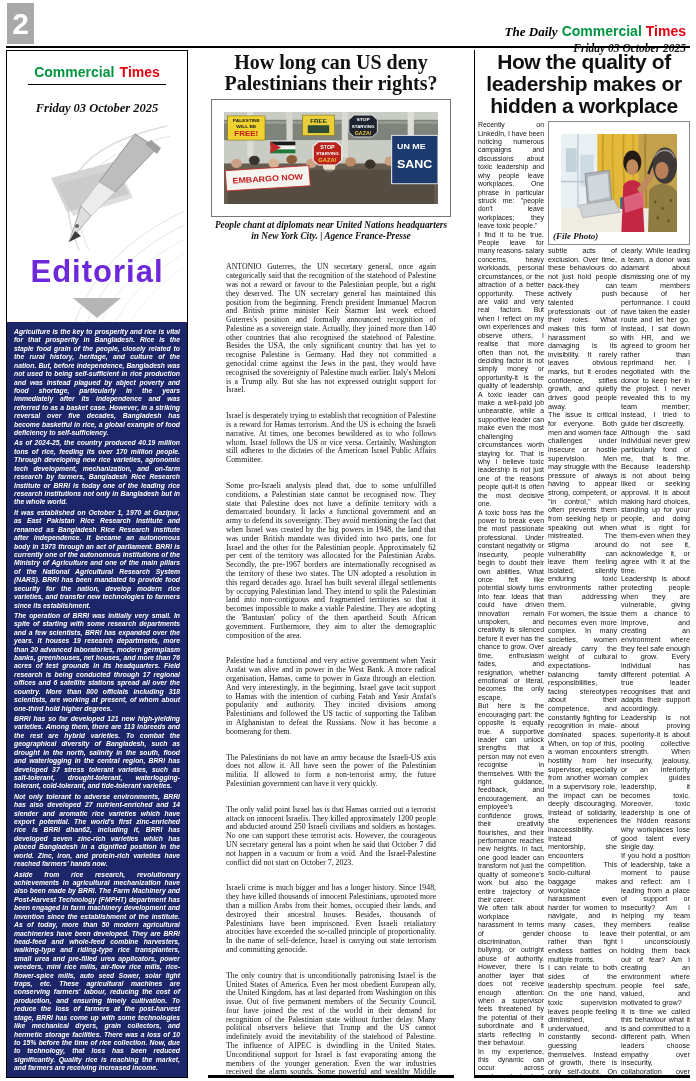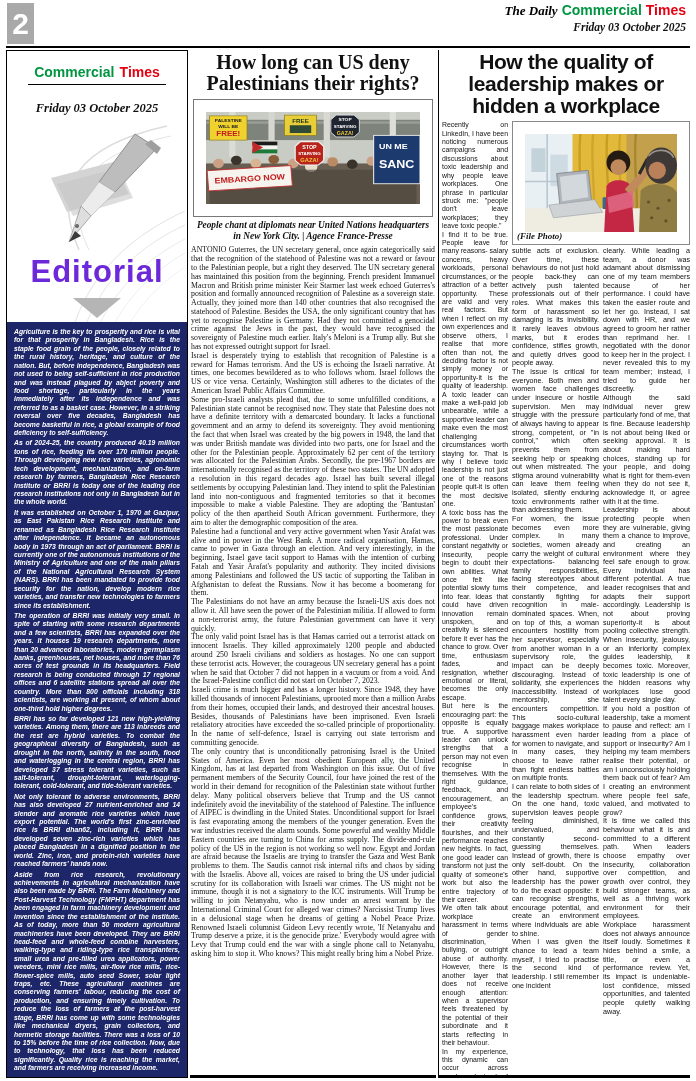--- a/index.html
+++ b/index.html
@@ -1,28 +1,28 @@
 <!DOCTYPE html>
 <html><head>
 <meta charset="utf-8">
 <style>
   html,body{margin:0;padding:0;background:#fff;}
   .page{position:relative;width:696px;height:1081px;background:#fff;overflow:hidden;
         font-family:"Liberation Serif",serif;color:#111;}
   
   .pagenum-box{position:absolute;left:7px;top:3px;width:27px;height:41px;background:#a9a9a9;
         color:#fff;font:bold 30px/41px "Liberation Sans",sans-serif;text-align:center;}
-  .masthead{position:absolute;right:10px;top:1px;text-align:right;}
+  .masthead{position:absolute;right:10px;top:22px;text-align:right;}
   .md-daily{font:bold italic 13px "Liberation Serif",serif;color:#000;font-style:italic;}
   .md-comm{font:bold 14px "Liberation Sans",sans-serif;color:#009540;}
   .md-times{font:bold 14px "Liberation Sans",sans-serif;color:#e60012;}
   .masthead-date{font:bold 11.5px "Liberation Serif",serif;font-style:italic;margin-top:2px;}
   .top-rule{position:absolute;top:46px;left:6px;right:6px;border-top:2px solid #000;}
   
-  .content{position:absolute;top:50px;left:6px;right:6px;bottom:3px;display:flex;gap:2px;}
+  .content{position:absolute;top:50px;left:6px;right:6px;bottom:3px;display:flex;gap:20px;}
   
   .sidebar{width:180px;flex:0 0 180px;border:1.5px solid #000;display:flex;flex-direction:column;
         align-items:center;overflow:hidden;position:relative;background:#fff;}
   .sb-swirl{position:absolute;left:0;top:160px;width:180px;height:260px;z-index:0;}
   .sidebar>*{z-index:1;}
   .sb-logo{margin-top:9px;font:bold 19px "Liberation Sans",sans-serif;text-align:center;}
   .sb-logo-underline{width:138px;border-bottom:1.5px solid #000;margin:2px auto 0;}
   .sb-date{margin-top:16px;font:bold 12.5px "Liberation Serif",serif;font-style:italic;}
   .pen-art{margin-top:4px;width:160px;height:132px;}
   .sb-editorial{color:#6d28d9;font:bold 31px "Liberation Sans",sans-serif;letter-spacing:1px;margin-top:2px;}
@@ -35,21 +35,21 @@
         text-align:justify;}
   .sb-body .para{margin:0 0 2px;}
   
   .mid{width:244px;flex:0 0 244px;display:flex;flex-direction:column;overflow:hidden;
         border-bottom:3px solid #000;padding:0 1px;}
   .mid-headline{font:bold 20px/1.06 "Liberation Serif",serif;text-align:center;margin:2px 4px 5px;}
   .mid-photo{width:240px;height:118px;margin:0 auto;border:1px solid #777;box-sizing:border-box;}
   .mid-caption{font:bold 9.3px/1.18 "Liberation Serif",serif;font-style:italic;text-align:center;
         margin:3px 2px 4px;}
   .mid-body{flex:1;overflow:hidden;font:7.8px/1.13 "Liberation Serif",serif;text-align:justify;}
-  .mid-body .para{margin:0;}
+  .mid-body .para{margin:17px;}
   
   .right{flex:1;border-left:1.5px solid #000;border-bottom:3px solid #000;padding-left:3px;
         display:flex;flex-direction:column;overflow:hidden;}
   .right-headline{font:bold 21px/1.05 "Liberation Sans",sans-serif;letter-spacing:-0.4px;
         text-align:center;margin:1px 0 4px;}
   .right-flow{flex:1;display:flex;gap:4px;overflow:hidden;}
   .rcol{font-family:Liberation Sans, sans-serif;text-align:justify;overflow:hidden;}
   .rcol .para{margin:0;}
   .rcol1{width:66px;flex:0 0 66px;font-size:6.9px;line-height:1.22;}
   .right-main{flex:1;display:flex;flex-direction:column;overflow:hidden;}

